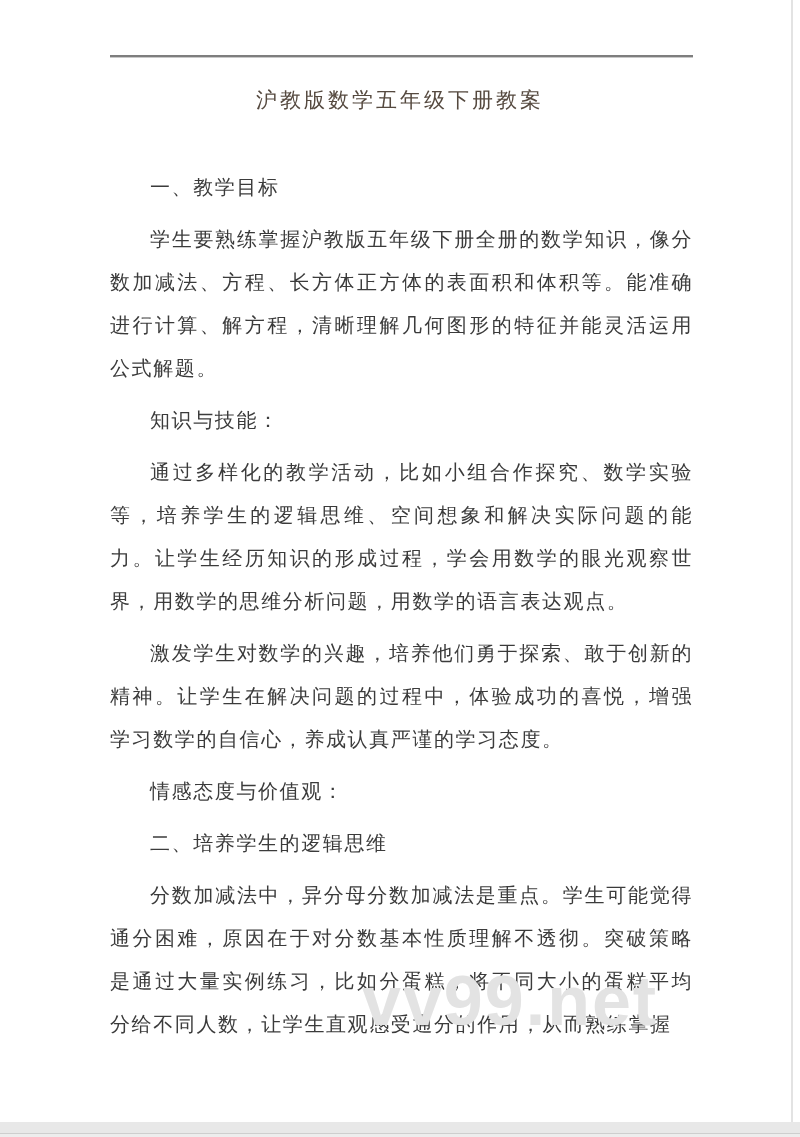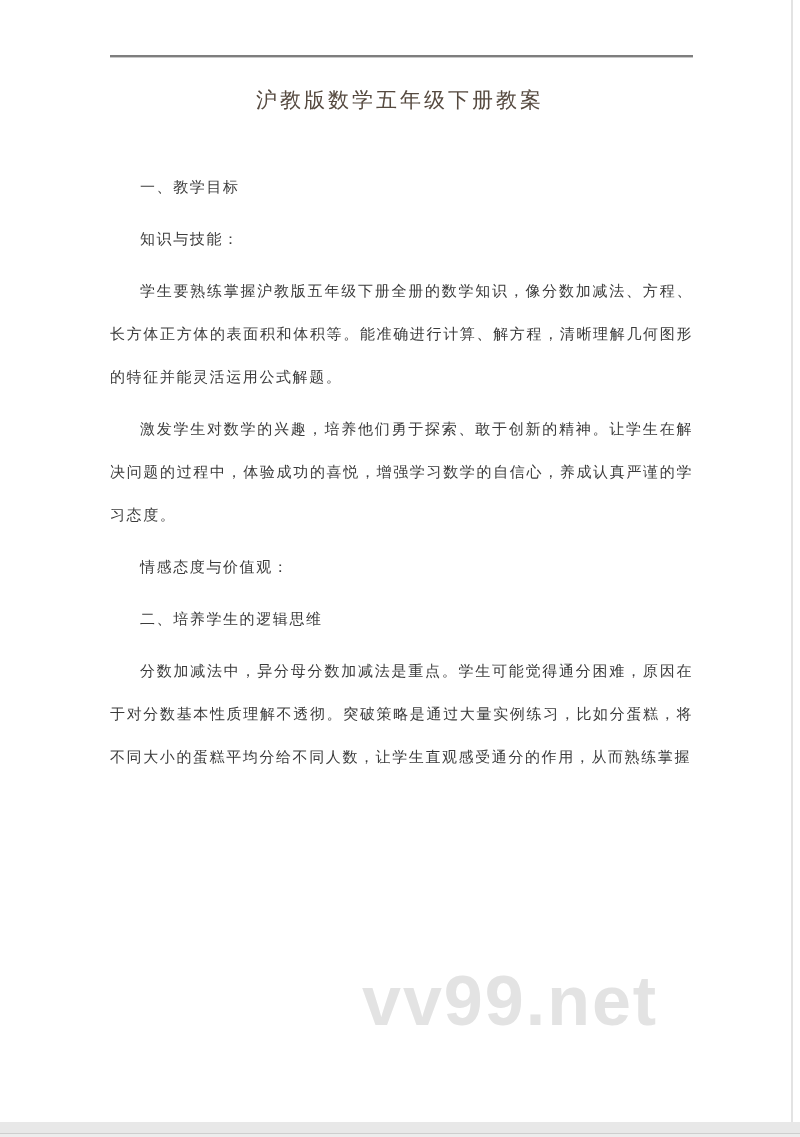--- a/index.html
+++ b/index.html
@@ -31,21 +31,21 @@
     text-align: center;
     font-size: 21px;
     line-height: 32px;
     letter-spacing: 3px;
     color: #55493f;
     font-weight: normal;
   }
   .content {
     margin: 50px 107px 0 110px;
     color: #3b3b3b;
-    font-size: 15px;
+    font-size: 20px;
     letter-spacing: 1.6px;
   }
   .block {
     margin: 0 0 9px 0;
     line-height: 43px;
     text-indent: 2em;
     text-align: justify;
   }
   .block.heading, .block.subheading {
     text-align: left;
@@ -84,22 +84,23 @@
 <body>
 
 <div class="page">
 
   <div class="top-rule"></div>
 
   <h1 class="doc-title" style="color: rgb(85, 73, 63);">沪教版数学五年级下册教案</h1>
 
   <div class="content" style="color: rgb(59, 59, 59);">
     <p class="block heading">一、教学目标</p>
+    <p class="block paragraph">学生要熟练掌握沪教版五年级下册全册的数学知识，像分数加减法、方程、长方体正方体的表面积和体积等。能准确进行计算、解方程，清晰理解几何图形的特征并能灵活运用公式解题。</p>
     <p class="block subheading">知识与技能：</p>
-    <p class="block paragraph">学生要熟练掌握沪教版五年级下册全册的数学知识，像分数加减法、方程、长方体正方体的表面积和体积等。能准确进行计算、解方程，清晰理解几何图形的特征并能灵活运用公式解题。</p>
+    <p class="block paragraph">通过多样化的教学活动，比如小组合作探究、数学实验等，培养学生的逻辑思维、空间想象和解决实际问题的能力。让学生经历知识的形成过程，学会用数学的眼光观察世界，用数学的思维分析问题，用数学的语言表达观点。</p>
     <p class="block paragraph">激发学生对数学的兴趣，培养他们勇于探索、敢于创新的精神。让学生在解决问题的过程中，体验成功的喜悦，增强学习数学的自信心，养成认真严谨的学习态度。</p>
     <p class="block subheading">情感态度与价值观：</p>
     <p class="block heading">二、培养学生的逻辑思维</p>
     <p class="block paragraph">分数加减法中，异分母分数加减法是重点。学生可能觉得通分困难，原因在于对分数基本性质理解不透彻。突破策略是通过大量实例练习，比如分蛋糕，将不同大小的蛋糕平均分给不同人数，让学生直观感受通分的作用，从而熟练掌握</p>
   </div>
 
   <div class="watermark" style="color: rgb(227, 227, 227);">vv99.net</div>
 
   <div class="right-edge-line"></div>
   <div class="bottom-band"></div>

